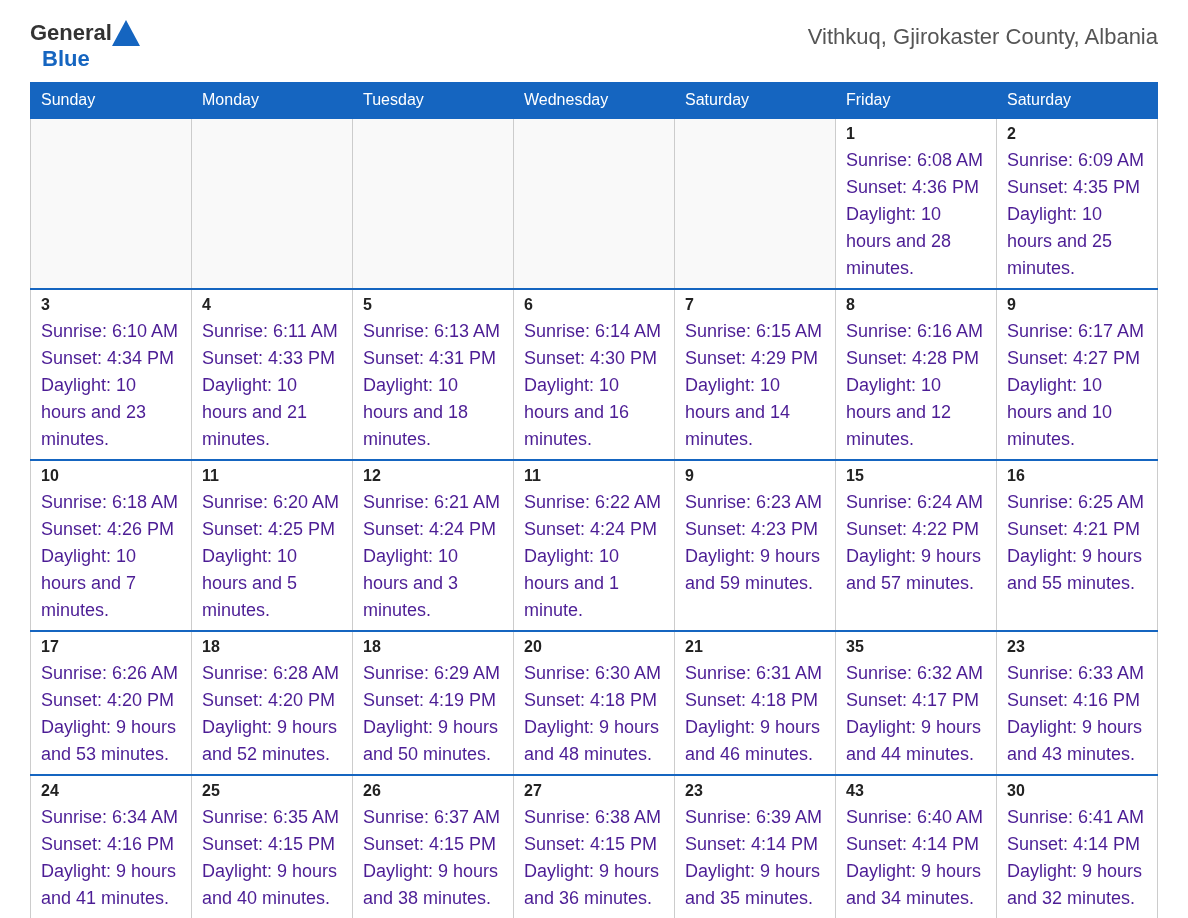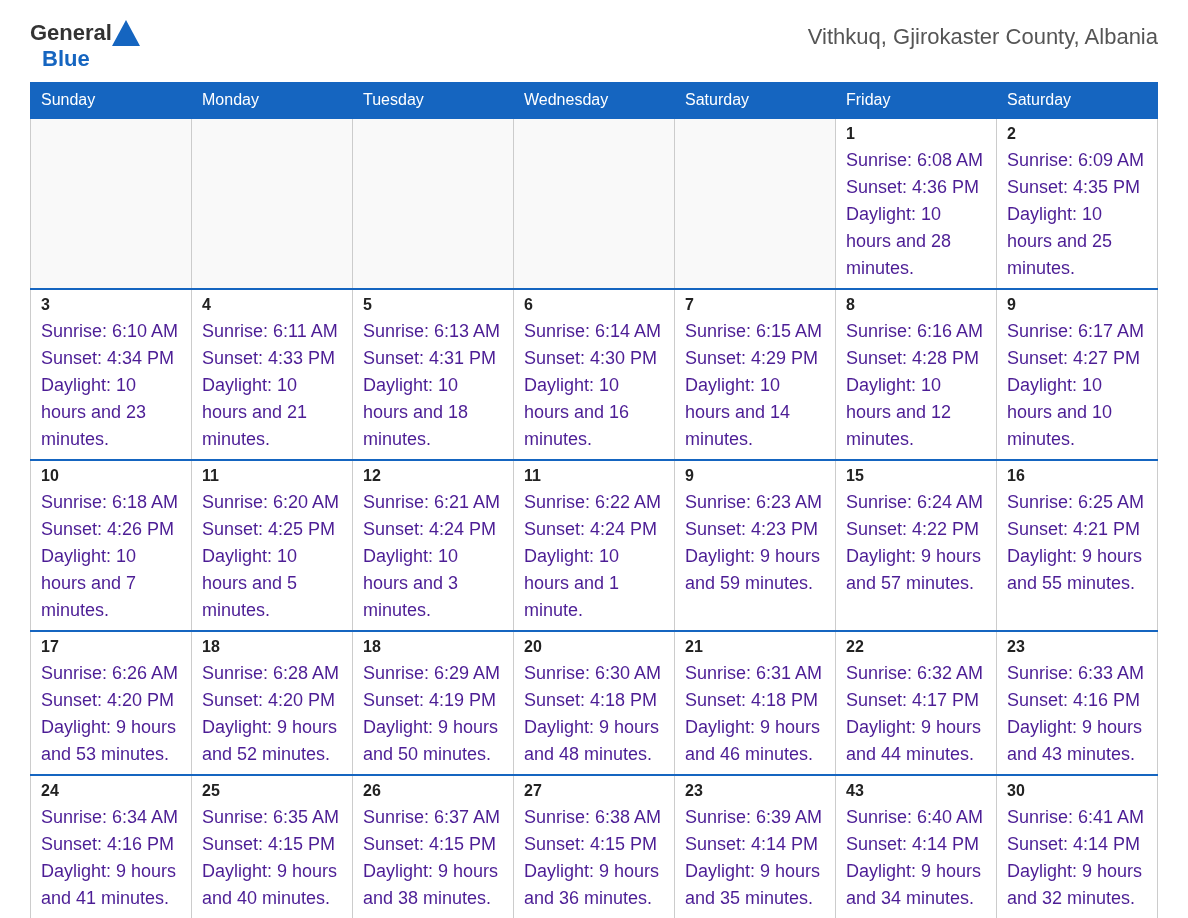--- a/index.html
+++ b/index.html
@@ -217,21 +217,21 @@
         </td>
         <td>
           <span class="day-number">20</span>
           <div class="day-info">Sunrise: 6:30 AM<br>Sunset: 4:18 PM<br>Daylight: 9 hours and 48 minutes.</div>
         </td>
         <td>
           <span class="day-number">21</span>
           <div class="day-info">Sunrise: 6:31 AM<br>Sunset: 4:18 PM<br>Daylight: 9 hours and 46 minutes.</div>
         </td>
         <td>
-          <span class="day-number">22</span>
+          <span class="day-number">35</span>
           <div class="day-info">Sunrise: 6:32 AM<br>Sunset: 4:17 PM<br>Daylight: 9 hours and 44 minutes.</div>
         </td>
         <td>
           <span class="day-number">23</span>
           <div class="day-info">Sunrise: 6:33 AM<br>Sunset: 4:16 PM<br>Daylight: 9 hours and 43 minutes.</div>
         </td>
       </tr>
       <tr>
         <td>
           <span class="day-number">24</span>

